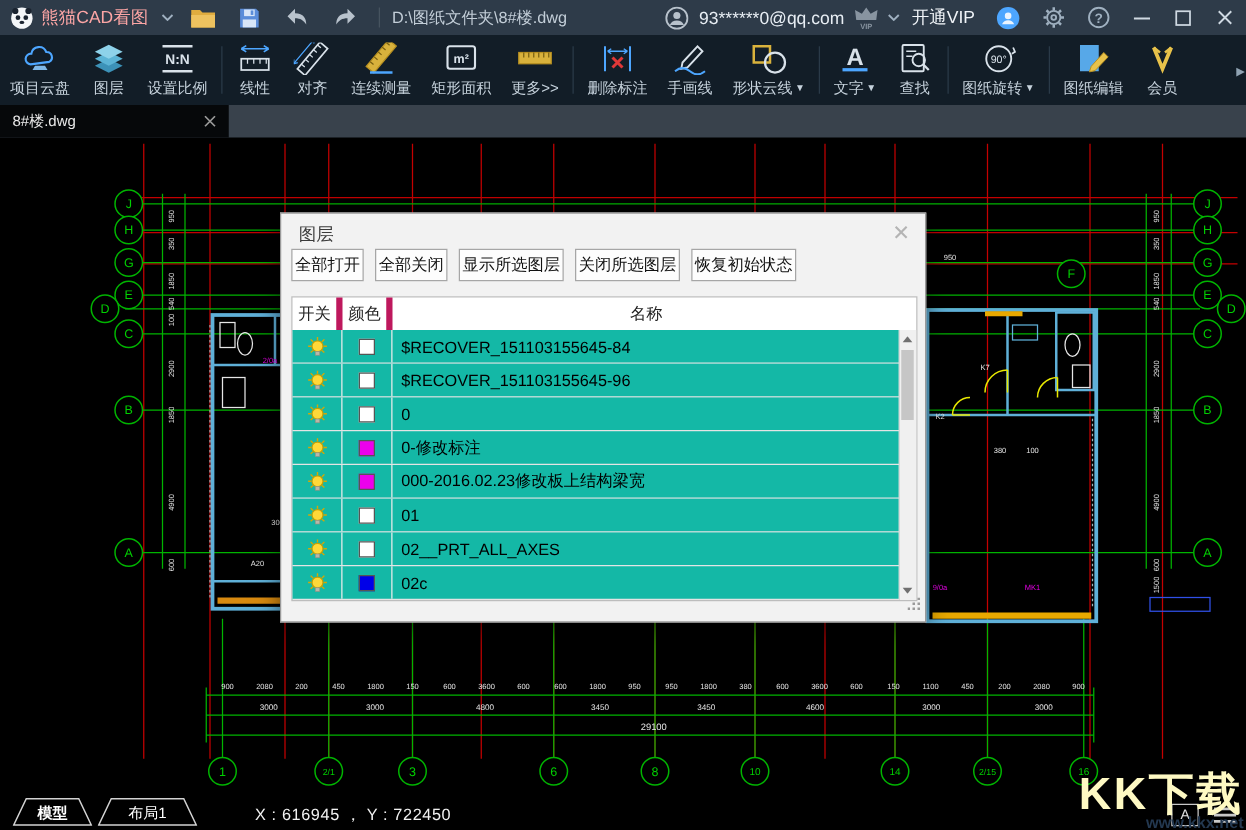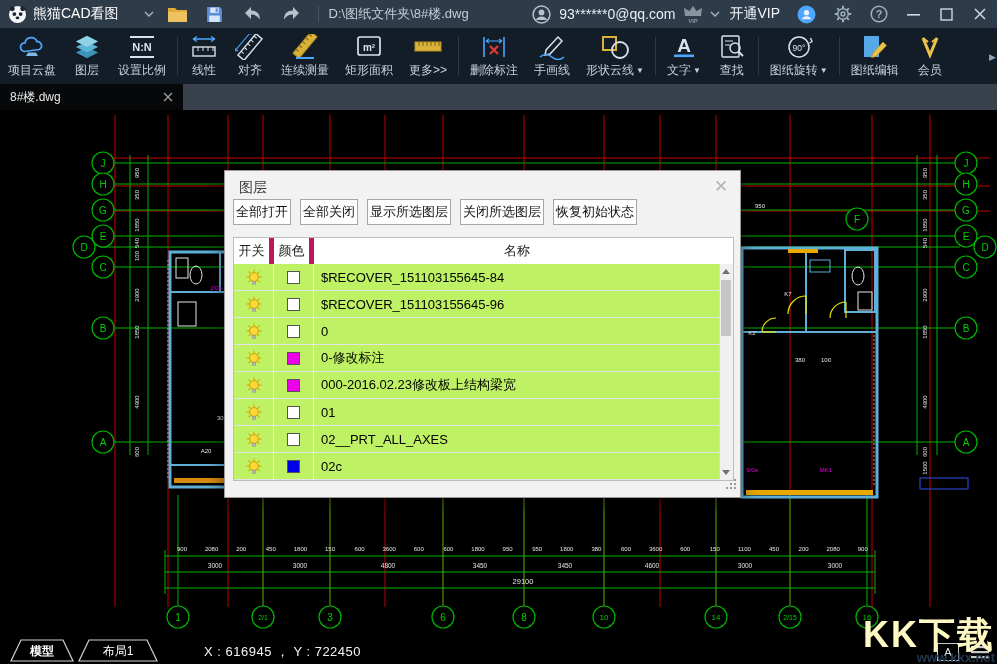--- a/index.html
+++ b/index.html
@@ -2,21 +2,21 @@
 <html><head>
 <meta charset="utf-8">
 <style>
   html,body{margin:0;padding:0;overflow:hidden;}
   body{width:997px;height:664px;position:relative;background:#000;font-family:"Liberation Sans",sans-serif;-webkit-font-smoothing:antialiased;}
   #app{width:997px;height:664px;position:relative;overflow:hidden;}
 
   
   .titlebar{height:28px;background:#2e3b49;display:flex;align-items:center;color:#dde6ee;font-size:13px;position:relative;z-index:10;}
   .titlebar .logo{margin:0 6px 0 8px;display:flex;align-items:center;}
-  .tb-appname{font-size:14px;color:#ffffff;margin-right:21px;}
+  .tb-appname{font-size:14px;color:#fca5a5;margin-right:6px;}
   .tb-ico{display:flex;align-items:center;justify-content:center;padding:0 9px;height:28px;cursor:pointer;}
   .tb-vsep{width:1px;height:16px;background:#46535f;margin:0 6px;}
   .tb-path{color:#c3ced8;font-size:13px;margin-left:4px;flex:0 0 auto;text-align:right;}
   .tb-right{margin-left:auto;display:flex;align-items:center;}
   .tb-account{color:#e8eef4;font-size:14px;margin:16px 4px;}
   .tb-vip-cta{color:#f0f4f8;font-size:14px;margin:0 8px 0 6px;cursor:pointer;}
   .winbtn{padding:0 10px;height:28px;display:flex;align-items:center;cursor:pointer;}
 
   
   .toolbar{height:56px;background:#121d27;display:flex;align-items:stretch;position:relative;z-index:10;}
@@ -38,21 +38,21 @@
   .dialog{position:absolute;left:224px;top:170px;width:517px;height:328px;background:#f2f2f2;border:1px solid #9a9a9a;box-shadow:0 5px 18px rgba(0,0,0,.55);z-index:20;box-sizing:border-box;}
   .dlg-title{position:absolute;left:14px;top:8px;font-size:14px;color:#3a3a3a;}
   .dlg-close{position:absolute;right:8px;top:4px;width:22px;height:22px;display:flex;align-items:center;justify-content:center;font-size:17px;color:#b4b4b4;cursor:pointer;}
   .dlg-btnrow{position:absolute;left:8px;top:28px;display:flex;gap:9px;}
   .dlg-btn{height:26px;padding:0 2px;background:#fdfdfd;border:1px solid #a6a6a6;font-size:13px;color:#111;font-family:"Liberation Sans",sans-serif;cursor:pointer;}
   .ltable{position:absolute;left:8px;top:66px;width:501px;height:244px;background:#fff;border:1px solid #bdbdbd;box-sizing:border-box;}
   .lhead{display:grid;grid-template-columns:40px 40px 406px 13px;height:26px;border-bottom:1px solid #c6c6c6;font-size:13px;color:#222;}
   .lhead .hc{display:flex;align-items:center;justify-content:center;border-right:5px solid #be185d;}
   .lhead .hc:nth-child(3){border-right:none;}
   .lbody{position:absolute;left:0;top:26px;right:13px;bottom:0;}
-  .lrow{display:grid;grid-template-columns:40px 40px 1fr;height:27px;border-bottom:1px solid #e4e4e4;box-sizing:border-box;cursor:pointer;background:#bef264;}
+  .lrow{display:grid;grid-template-columns:40px 40px 1fr;height:27px;border-bottom:1px solid #e4e4e4;box-sizing:border-box;cursor:pointer;background:#14b8a6;}
   .lc{display:flex;align-items:center;justify-content:center;border-right:1px solid #ececec;}
   .lc-name{justify-content:flex-start;padding-left:7px;font-size:13px;color:#000;border-right:none;white-space:nowrap;overflow:hidden;}
   .swatch{width:13px;height:13px;border:1px solid #555;box-sizing:border-box;}
   .vscroll{position:absolute;right:0;top:26px;bottom:0;width:13px;background:#f0f0f0;border-left:1px solid #d8d8d8;}
   .sb-arrow{position:absolute;left:0;width:12px;height:15px;display:flex;align-items:center;justify-content:center;cursor:pointer;}
   .sb-thumb{position:absolute;left:1px;top:16px;width:10px;height:56px;background:#c6c6c6;cursor:pointer;}
   .dlg-grip{position:absolute;right:3px;bottom:3px;cursor:nwse-resize;}
 
   
   .statusbar{position:absolute;left:0;bottom:0;width:997px;height:24px;background:#000;display:flex;align-items:center;color:#fff;z-index:30;}

